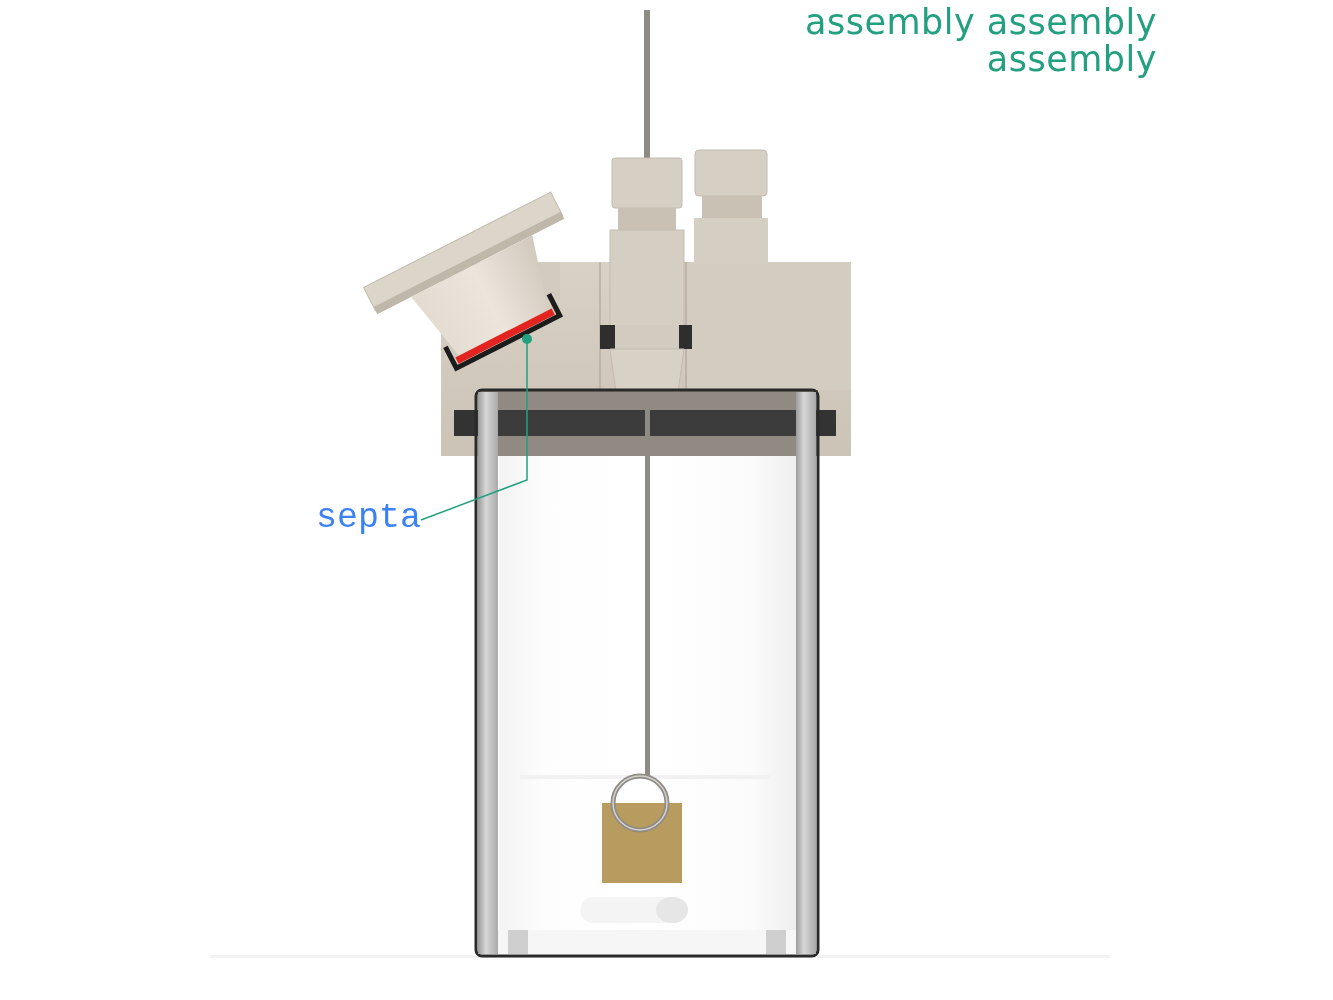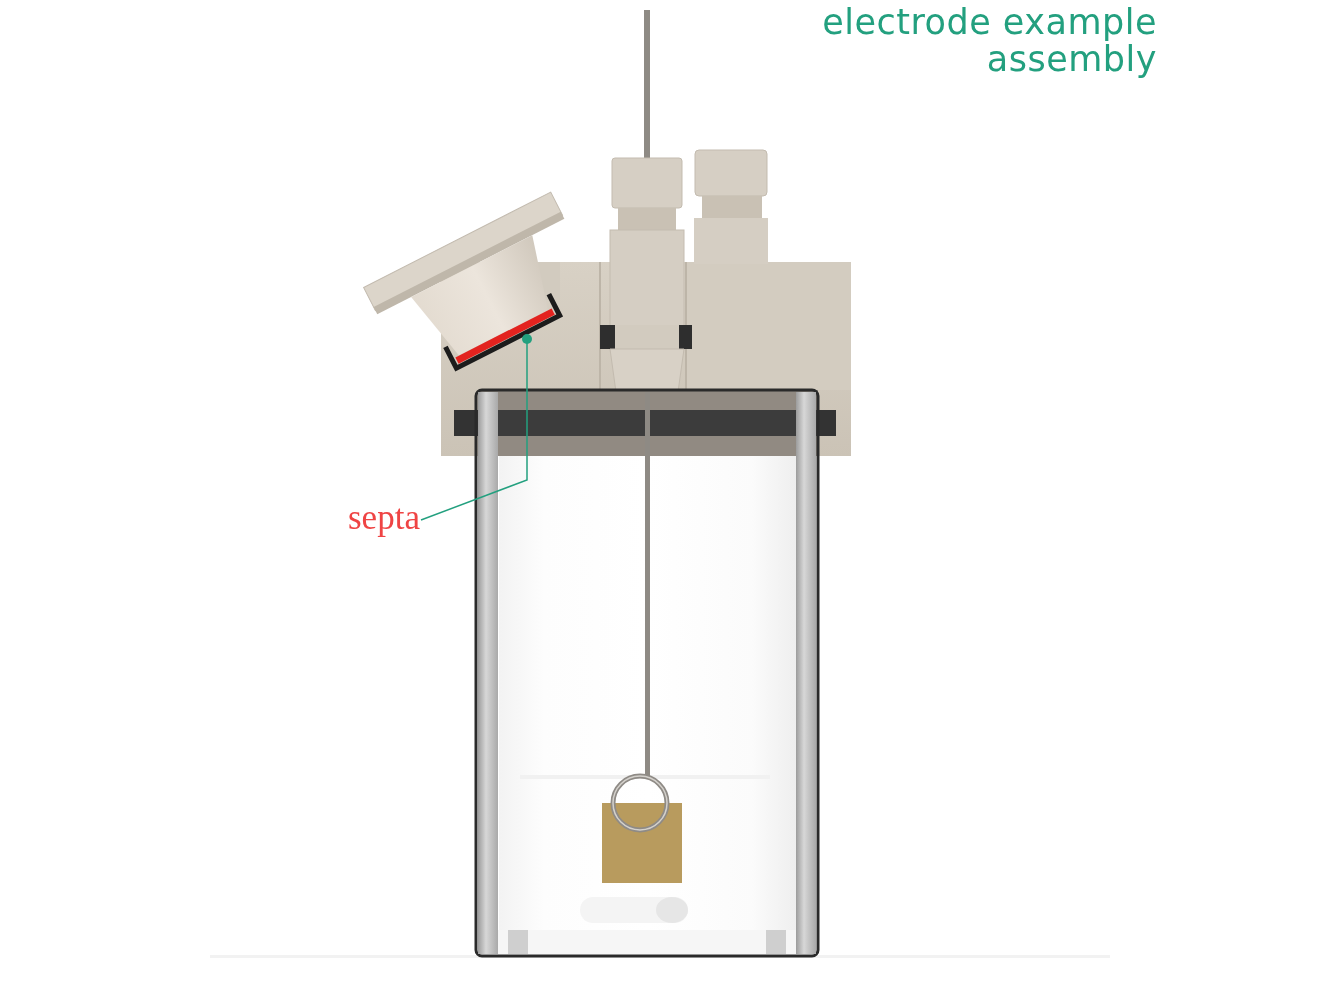--- a/index.html
+++ b/index.html
@@ -23,37 +23,36 @@
       font-size: 35px;
       line-height: 37px;
       letter-spacing: 0.5px;
       font-family: "DejaVu Sans", sans-serif;
     }
     .title-block span { display: block; }
     .callout-label {
       position: absolute;
       left: 316px;
       top: 498px;
-      color: #ef4444;
+      color: #3b82f6;
       font-size: 35px;
       line-height: 40px;
-      font-family: Liberation Serif, serif;
-      margin-left: 32px;
+      font-family: Liberation Mono, monospace;
     }
     svg.scene {
       position: absolute;
       left: 0;
       top: 0;
     }
   </style>
 </head>
 <body>
 
 <div class="title-block">
-  <span>electrode example</span>
+  <span>assembly assembly</span>
   <span>assembly</span>
 </div>
 
 <div class="callout-label">septa</div>
 
 <svg class="scene" width="1333" height="1000" viewBox="0 0 1333 1000">
   <defs>
     <linearGradient id="glassGrad" x1="0" x2="1" y1="0" y2="0">
       <stop offset="0" stop-color="#f3f3f3"></stop>
       <stop offset="0.15" stop-color="#fdfdfd"></stop>

